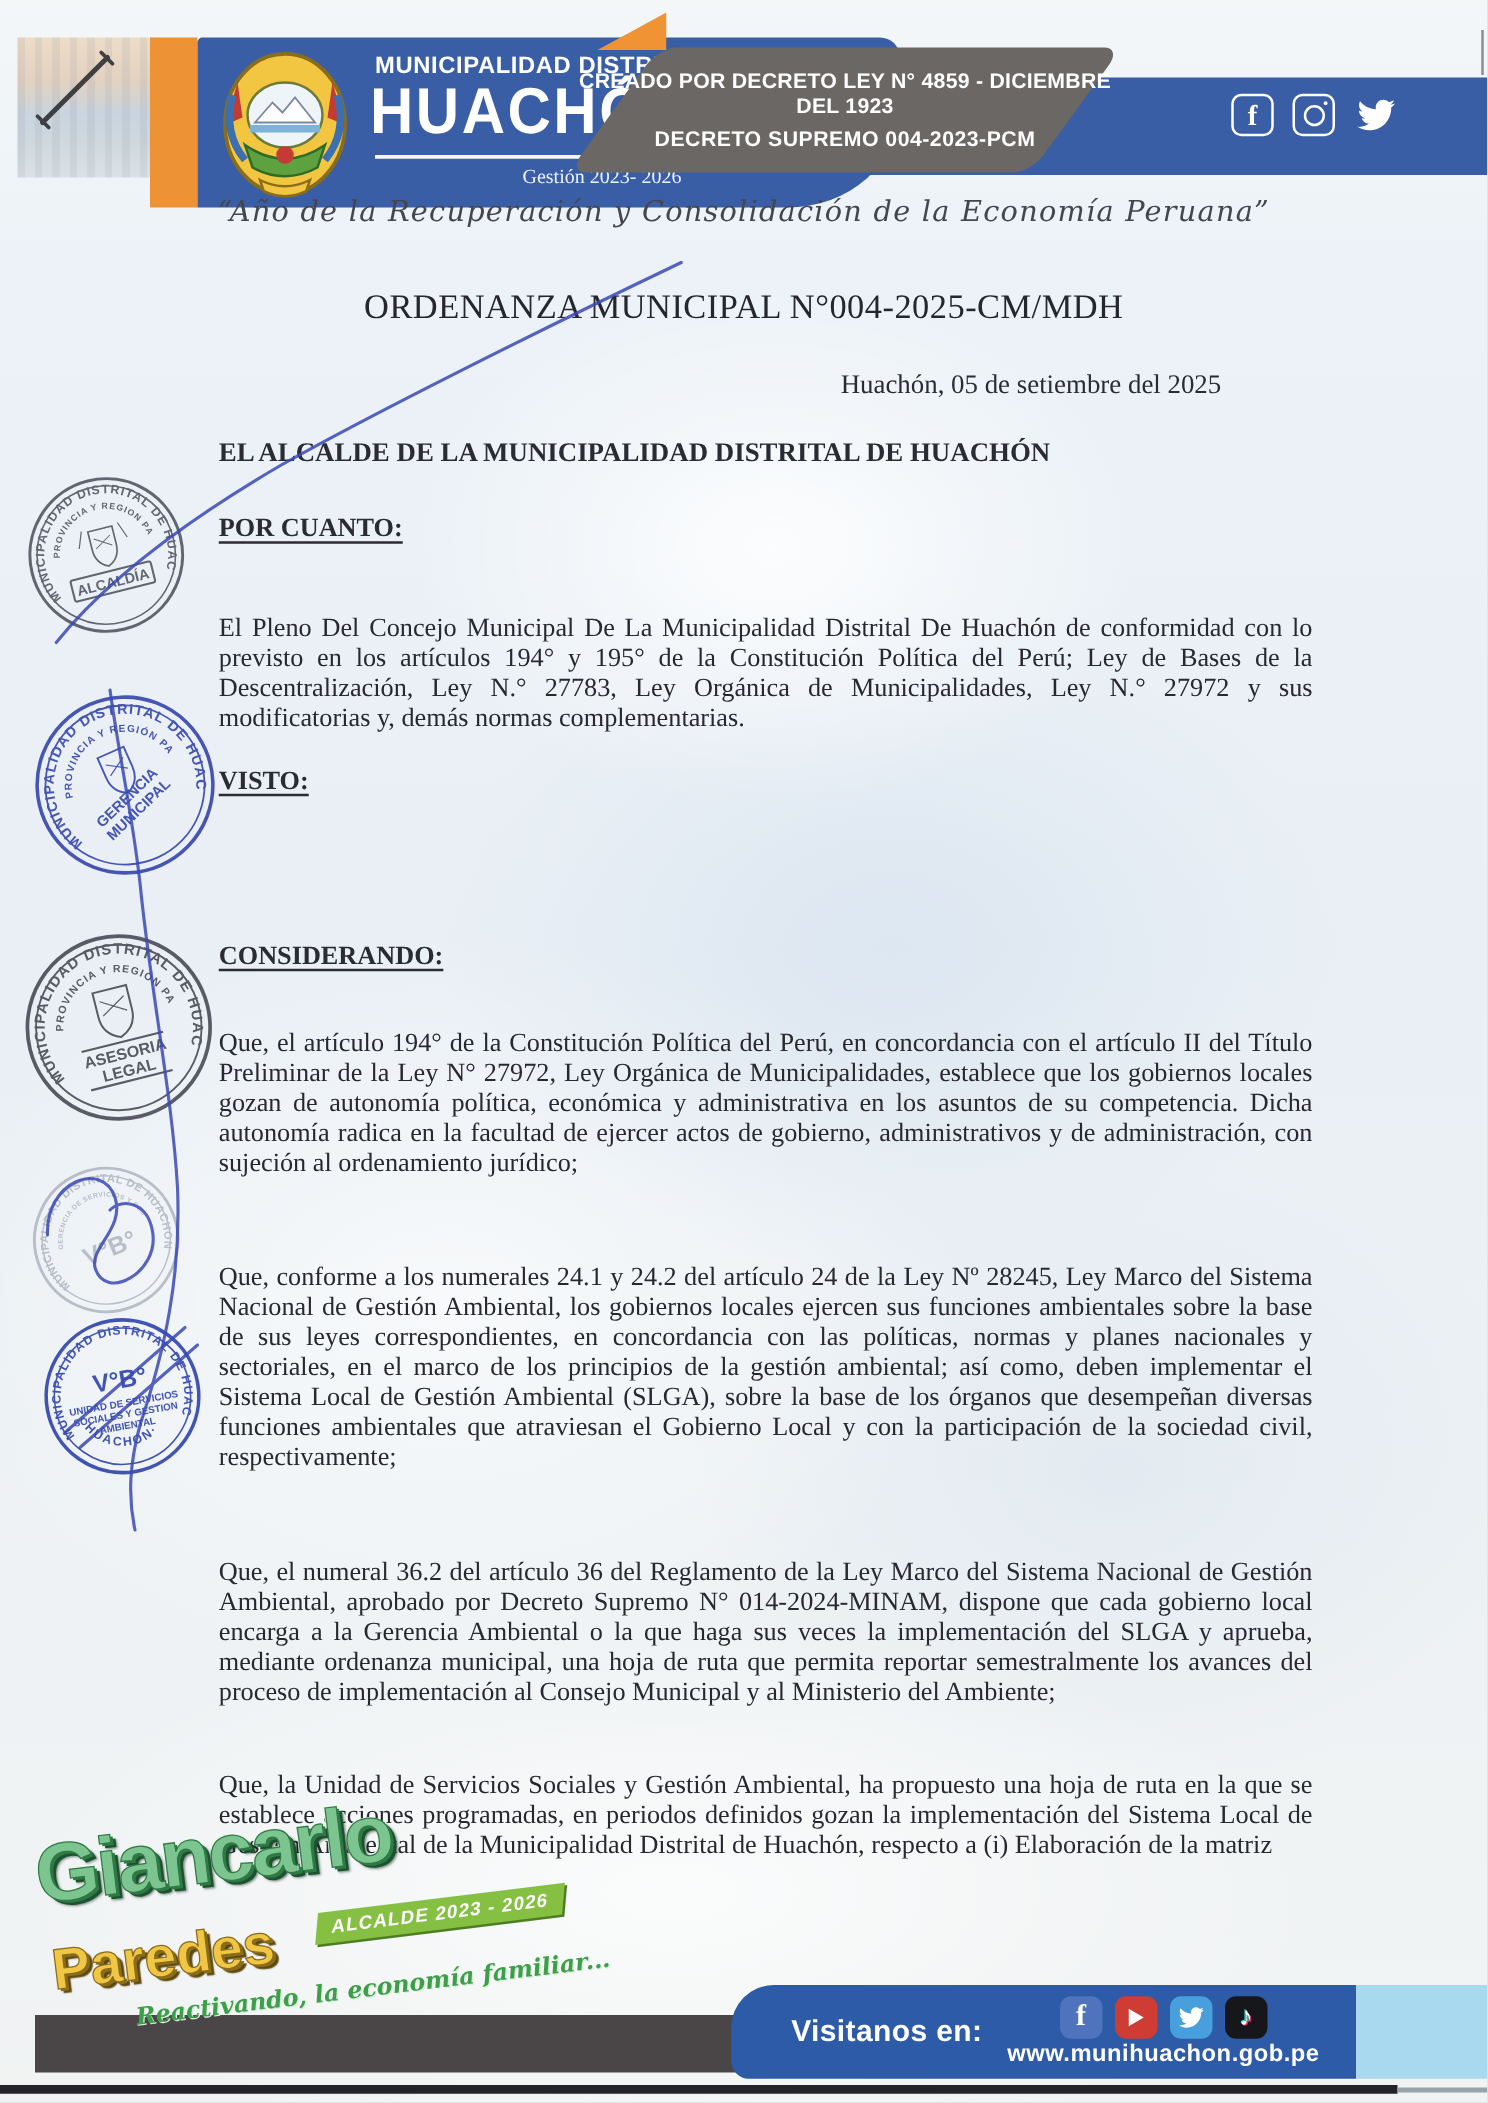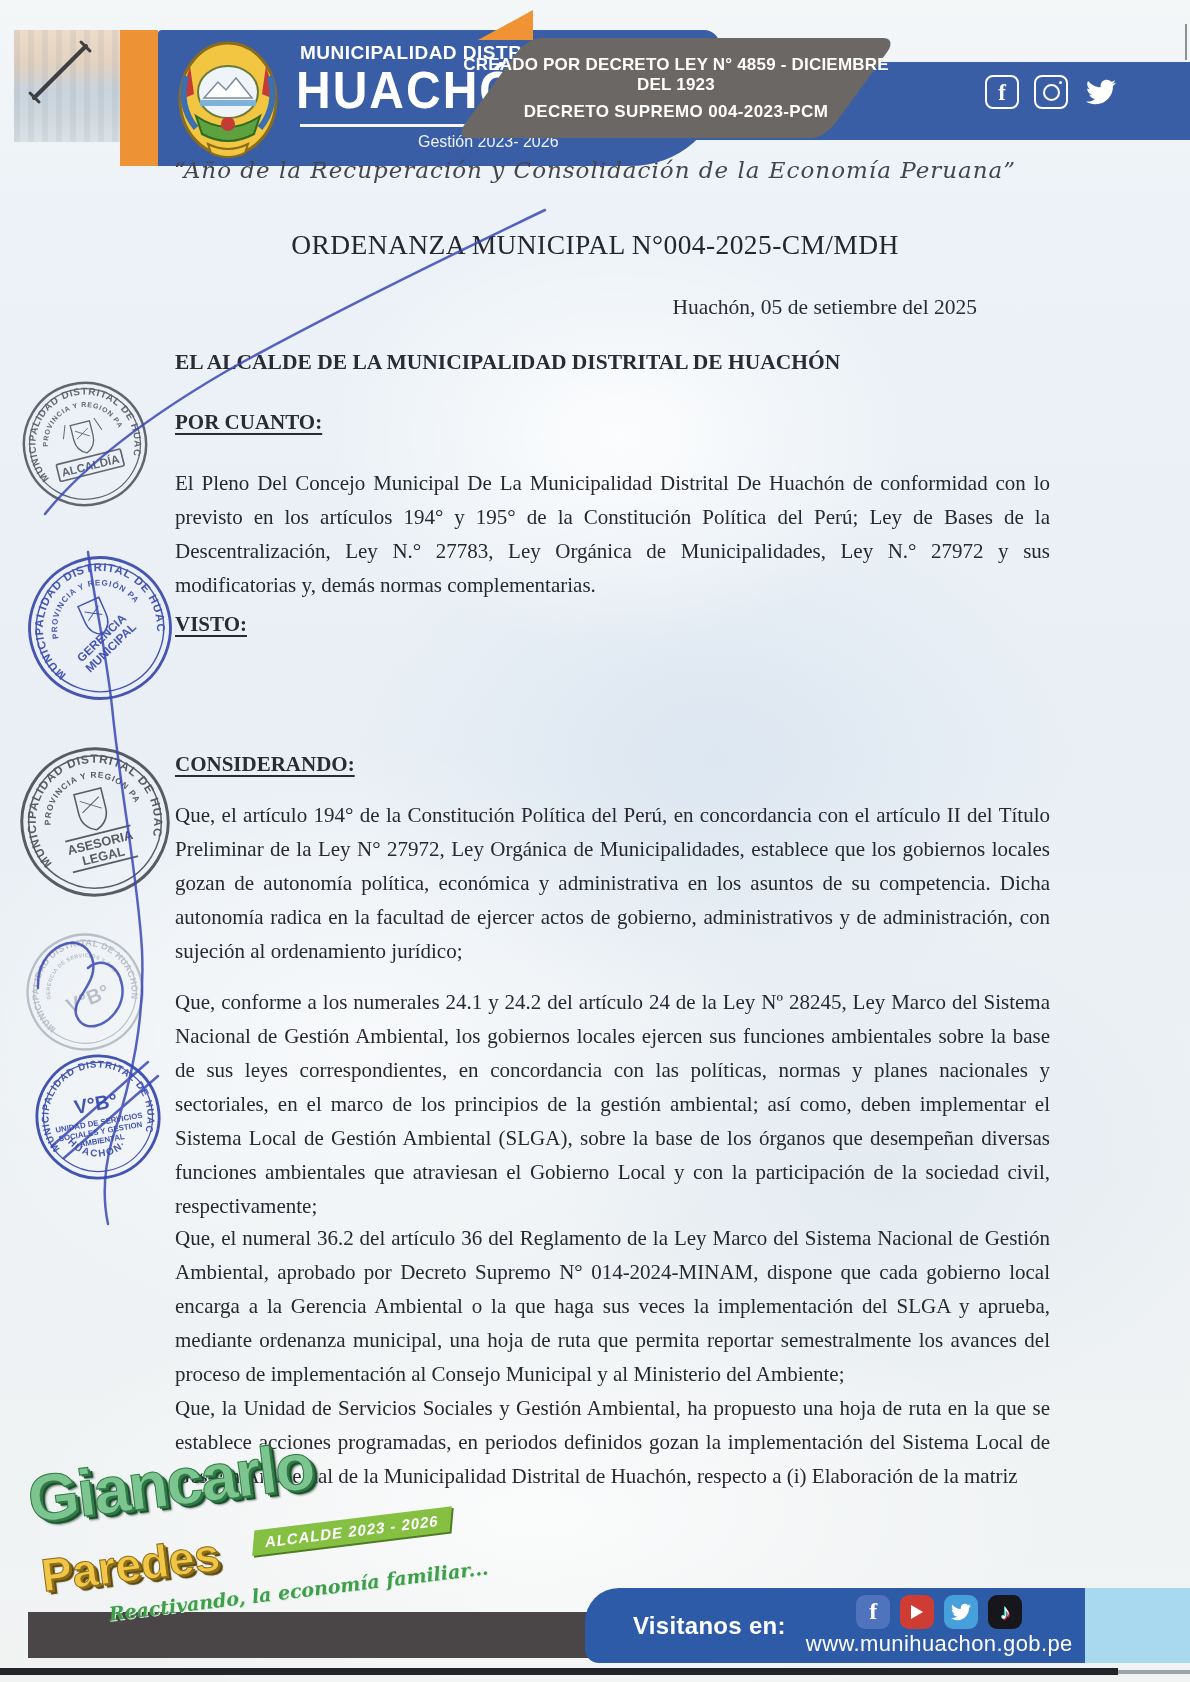--- a/index.html
+++ b/index.html
@@ -23,21 +23,21 @@
     background:repeating-linear-gradient(90deg,rgba(120,130,150,.18) 0 6px,rgba(255,255,255,0) 6px 14px);opacity:.6;}
   .hdr-orange{left:120px;top:30px;width:38px;height:136px;z-index:2;}
   .hdr-blue{left:158px;top:30px;width:562px;height:136px;z-index:2;
     border-radius:4px 16px 90px 0 / 4px 16px 80px 0;}
   .hdr-band{left:600px;top:62px;width:590px;height:78px;z-index:2;}
   .hdr-brandtop{left:300px;top:42px;z-index:3;color:#fff;font-family:"Liberation Sans",sans-serif;
     font-weight:bold;font-size:19px;letter-spacing:.5px;}
   .hdr-name{left:296px;top:60px;z-index:3;color:#fff;font-family:"Liberation Sans",sans-serif;
     font-weight:bold;font-size:48px;letter-spacing:2px;transform:scaleY(1.08);transform-origin:top left;}
   .hdr-rule{left:300px;top:124px;width:298px;height:3px;background:#fff;opacity:.95;z-index:3;}
-  .hdr-term{left:418px;top:133px;z-index:3;color:#eef3fb;font-family:Liberation Sans, sans-serif;font-size:16px;}
+  .hdr-term{left:418px;top:133px;z-index:3;color:#eef3fb;font-family:Liberation Serif, serif;font-size:16px;}
   .hdr-tri{left:478px;top:10px;width:0;height:0;z-index:2;
     border-left:55px solid transparent;border-bottom:30px solid #ef9334;}
   .ribbon-bg{left:491px;top:38px;width:370px;height:100px;background:#6b6765;border-radius:14px;
     transform:skewX(-36deg);z-index:3;}
   .ribbon-text{left:462px;top:38px;width:428px;height:100px;z-index:4;display:flex;flex-direction:column;
     align-items:center;justify-content:center;gap:7px;color:#fff;font-family:"Liberation Sans",sans-serif;
     font-weight:bold;text-align:center;}
   .ribbon-text .r1{font-size:17px;letter-spacing:.2px;}
   .ribbon-text .r2{font-size:17px;letter-spacing:.4px;}
   .hdr-social{left:985px;top:75px;z-index:4;display:flex;gap:15px;align-items:center;}
@@ -52,21 +52,21 @@
   
   .motto{left:0;top:157px;width:100%;text-align:center;z-index:3;
     font-family:"DejaVu Serif",serif;font-style:italic;font-size:23px;color:#45454e;letter-spacing:1px;}
   .title{left:0;top:229px;width:100%;text-align:center;z-index:3;font-size:27.5px;color:#26262e;letter-spacing:.4px;}
   .dateline{left:175px;top:295px;width:802px;text-align:right;z-index:3;font-size:21.5px;}
   .addressee{left:175px;top:350px;z-index:3;font-size:21.5px;font-weight:bold;}
 
   
   .sec-h{left:175px;z-index:3;font-size:21px;font-weight:bold;text-decoration:underline;
     text-underline-offset:4px;}
-  .para{left:175px;width:875px;z-index:3;font-size:21px;line-height:34px;text-align:justify;color:#28282f;}
+  .para{left:175px;width:875px;z-index:3;font-size:21px;line-height:24px;text-align:justify;color:#28282f;margin-top:24px;}
   .b{font-weight:bold;}
 
   
   .stamp{z-index:4;mix-blend-mode:multiply;}
   .stamp svg{display:block;}
   .stamp text,.stamp textPath{font-family:"Liberation Sans",sans-serif;}
 
   
   .marks{left:0;top:0;width:1190px;height:1682px;z-index:5;pointer-events:none;}
 
@@ -96,21 +96,21 @@
   .f-icons{display:flex;gap:10px;}
   .f-ic{width:34px;height:34px;border-radius:9px;display:flex;align-items:center;justify-content:center;
     color:#fff;font-family:"Liberation Sans",sans-serif;font-weight:bold;}
   .f-fb{background:#4f74bd;}.f-fb::before{content:"f";font-size:24px;font-family:"Liberation Serif",serif;}
   .f-yt{background:#cf3c33;}
   .f-yt-tri{width:0;height:0;border-left:12px solid #fff;border-top:7px solid transparent;border-bottom:7px solid transparent;}
   .f-tw{background:#47a0dc;}
   .f-tw svg{width:20px;height:20px;fill:#fff;}
   .f-tk{background:#17171b;}
   .f-tk::before{content:"♪";font-size:21px;text-shadow:-1px -1px 0 #25f4ee,1px 1px 0 #fe2c55;}
-  .site{color:#fff;font-family:"Liberation Sans",sans-serif;font-weight:normal;font-size:22px;letter-spacing:.4px;}
+  .site{color:#fff;font-family:"Liberation Sans",sans-serif;font-weight:bold;font-size:19px;letter-spacing:.4px;}
 
   
   .edge-bottom{left:0;top:1668px;width:1118px;height:7px;background:#23232a;z-index:8;}
   .edge-bottom2{left:1118px;top:1670px;width:72px;height:4px;background:#9aa3a9;z-index:8;}
   .edge-right{left:1185px;top:24px;width:2px;height:36px;background:#8a8f94;z-index:8;}
 </style>
 </head>
 <body>
 
 <div class="page">

